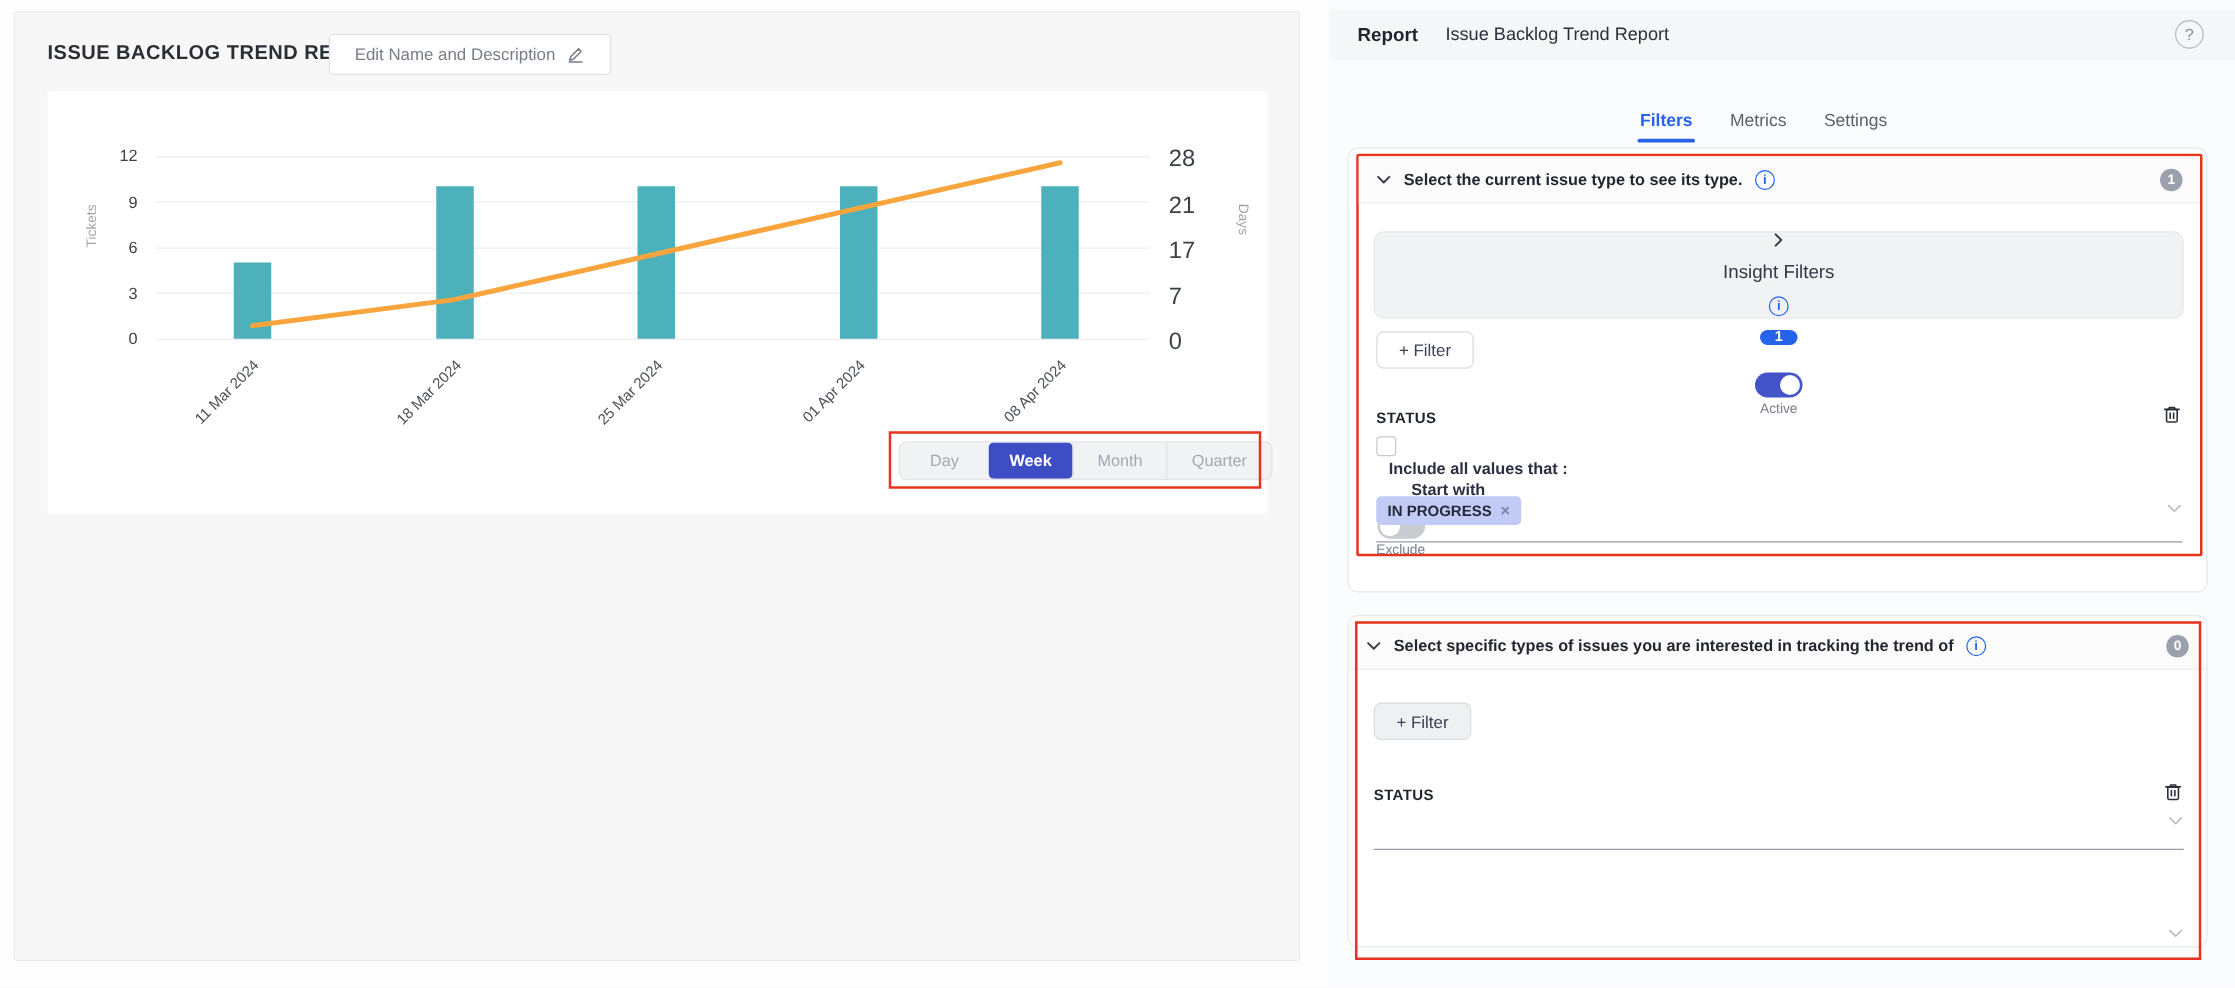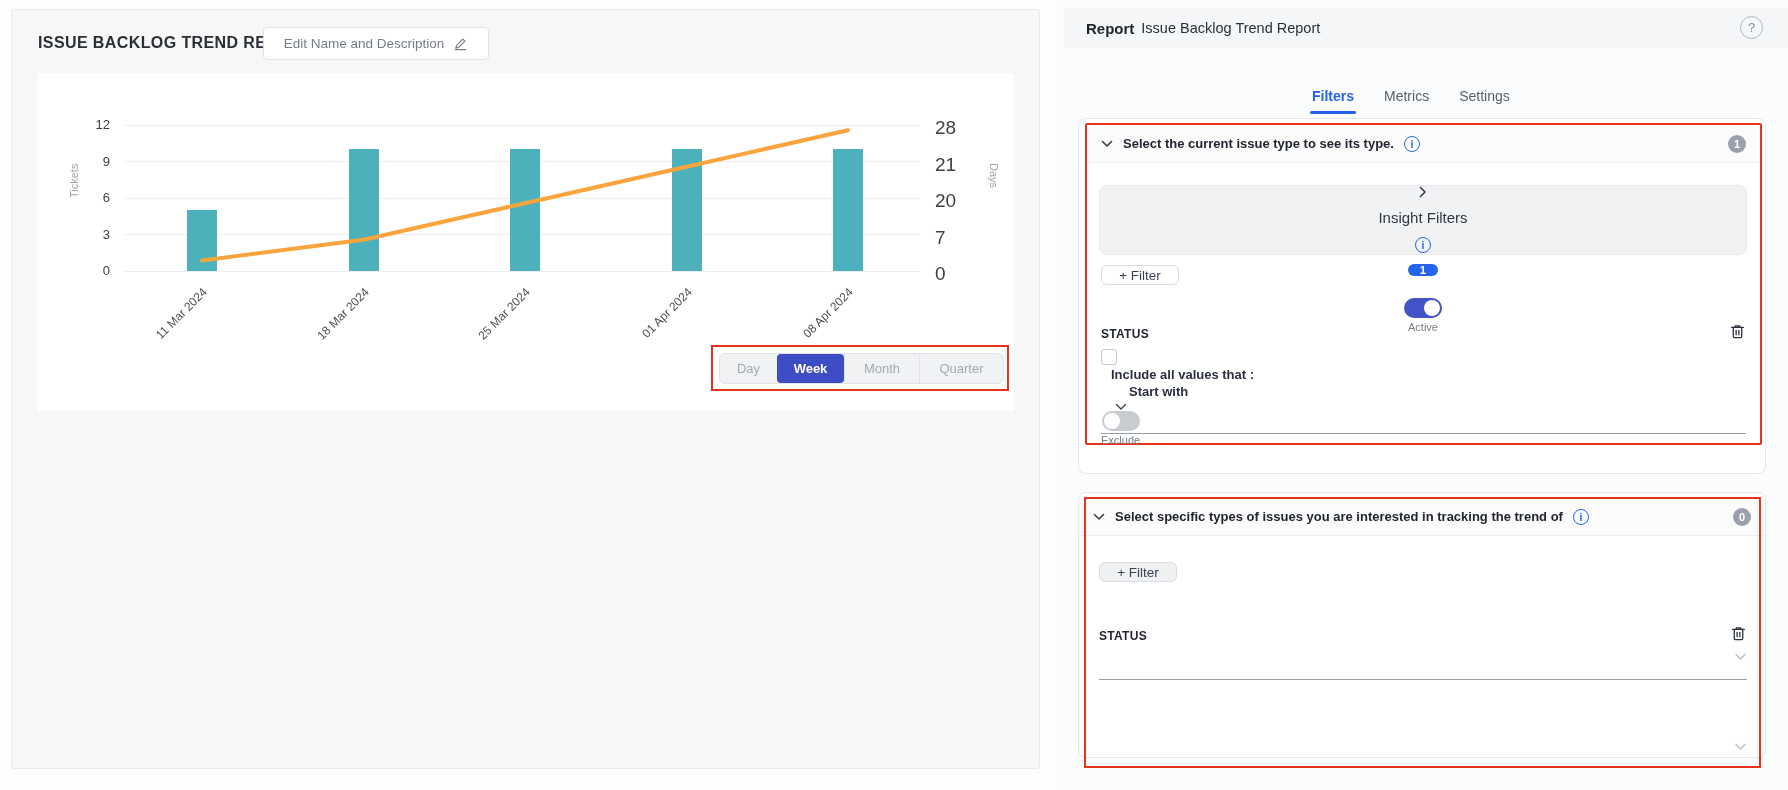--- a/index.html
+++ b/index.html
@@ -24,28 +24,28 @@
             transform:rotate(-45deg); transform-origin:100% 0; white-space:nowrap; }
   .axis-title { position:absolute; font-size:11px; color:#A0A5AC; white-space:nowrap; }
   .axis-title.left  { left:30px; top:125px; transform:rotate(-90deg); transform-origin:0 0; }
   .axis-title.right { left:962px; top:90px;  transform:rotate(90deg);  transform-origin:0 0; }
 
   
   .seg-group { left:681px; top:280px; height:31px; display:flex; background:#F1F2F4; border:1px solid #E1E3E7; border-radius:6px; overflow:hidden; }
   .seg { display:flex; align-items:center; justify-content:center; font-size:13px; color:#A3A9B3; cursor:pointer; border-left:1px solid #E1E3E7; }
   .seg:first-child { border-left:none; }
   .seg.active { background:#3D4DC4; color:#FFFFFF; font-weight:600; border-radius:4px; border-left:none; }
-  .seg.w1{width:57px}.seg.w2{width:67px}.seg.w3{width:75px}.seg.w4{width:84px}
+  .seg.w1{width:71px}.seg.w2{width:67px}.seg.w3{width:75px}.seg.w4{width:84px}
 
   .red-box { border:2px solid #E8331C; background:transparent; pointer-events:none; z-index:6; }
 
   
   .panel-right-bg { left:1062px; top:0; width:726px; height:790px; background:#FBFCFD; }
   .rp-header { left:1064px; top:8px; width:724px; height:40px; background:#F5F6F8; display:flex; align-items:center; padding-left:22px; }
-  .rp-header .lbl { font-size:15px; font-weight:700; color:#1F242C; margin-right:7px; }
+  .rp-header .lbl { font-size:15px; font-weight:700; color:#1F242C; margin-right:22px; }
   .rp-header .ttl { font-size:14.5px; color:#2A2F38; }
   .icon-help { left:1740px; top:16px; width:23px; height:23px; border:1.5px solid #B3B9C2; border-radius:50%;
                display:flex; align-items:center; justify-content:center; font-size:13px; color:#8A919C; cursor:pointer; }
 
   .tabs { left:1312px; top:68px; display:flex; gap:30px;margin-top:20px; }
   .tab { font-size:14px; color:#5A616C; padding-bottom:10px; cursor:pointer; position:relative; }
   .tab.active { color:#2563EB; font-weight:700; }
   .tab.active::after { content:""; position:absolute; left:-2px; right:-2px; bottom:0; height:3px; background:#2563EB; border-radius:2px; }
 
   .sec-card { background:#FFFFFF; border:1px solid #E6E8EB; border-radius:8px; }
@@ -66,21 +66,21 @@
   .insight-card { position:absolute; left:12px; top:60px; width:648px; height:70px; background:#F1F2F4; border:1px solid #E7E8EB; border-radius:8px;
                   display:flex; align-items:center; padding:0 18px; gap:11px;flex-direction:column; }
   .insight-label { font-size:15px; color:#323845; }
   .toggle { width:38px; height:20px; border-radius:10px; position:relative; cursor:pointer; }
   .toggle.on  { background:#4353C8; }
   .toggle.off { background:#C8CBD0; }
   .toggle .knob { position:absolute; top:2px; width:16px; height:16px; border-radius:50%; background:#fff; }
   .toggle.on .knob { right:2px; } .toggle.off .knob { left:2px; }
   .toggle-label { font-size:11px; color:#767D87; text-align:center; margin-top:3px; }
 
-  .btn-filter { position:absolute; width:78px; height:20px; border:1px solid #D9DCE1; border-radius:6px; background:#fff;
+  .btn-filter { position:absolute; width:78px; height:30px; border:1px solid #D9DCE1; border-radius:6px; background:#fff;
                 display:flex; align-items:center; justify-content:center; font-size:13.5px; color:#3A4254; cursor:pointer; }
   .btn-filter.gray { background:#EFF0F2; }
 
   .row { position:absolute; display:flex; align-items:center; }
   .field-label { font-size:12px; font-weight:700; letter-spacing:.3px; color:#22262D; }
   .trash { cursor:pointer; }
   .chk { width:16px; height:16px; border:1.5px solid #C6CAD1; border-radius:3px; background:#fff; cursor:pointer; flex:none; }
   .inc-text { font-size:13px; font-weight:600; color:#2A3040; }
   .op-text { font-size:13px; font-weight:600; color:#2A3040; cursor:pointer; }
   .chip { display:inline-flex; align-items:center; gap:7px; background:#C2CBF5; border-radius:4px; padding:4px 9px;
@@ -116,21 +116,21 @@
       <div class="gridline" style="top: 161px;"></div>
       <div class="tick-l" style="top: 153.5px;">3</div>
       <div class="gridline" style="top: 124.5px;"></div>
       <div class="tick-l" style="top: 117px;">6</div>
       <div class="gridline" style="top: 88px;"></div>
       <div class="tick-l" style="top: 80.5px;">9</div>
       <div class="gridline" style="top: 51.5px;"></div>
       <div class="tick-l" style="top: 44px;">12</div>
       <div class="tick-r" style="top: 190px;">0</div>
       <div class="tick-r" style="top: 153.5px;">7</div>
-      <div class="tick-r" style="top: 117px;">20</div>
+      <div class="tick-r" style="top: 117px;">17</div>
       <div class="tick-r" style="top: 80.5px;">21</div>
       <div class="tick-r" style="top: 44px;">28</div>
       <div class="bar" style="left: 149px; top: 137.167px; height: 60.8333px; background: rgb(77, 177, 188);"></div>
       <div class="bar" style="left: 310.5px; top: 76.3333px; height: 121.667px; background: rgb(77, 177, 188);"></div>
       <div class="bar" style="left: 472px; top: 76.3333px; height: 121.667px; background: rgb(77, 177, 188);"></div>
       <div class="bar" style="left: 633.5px; top: 76.3333px; height: 121.667px; background: rgb(77, 177, 188);"></div>
       <div class="bar" style="left: 795px; top: 76.3333px; height: 121.667px; background: rgb(77, 177, 188);"></div>
       <svg width="976" height="338" style="position: absolute; left: 0px; top: 0px;">
         <polyline points="164,187.57142857142858 325.5,166.71428571428572 487,130.21428571428572 648.5,93.71428571428571 810,57.21428571428572" fill="none" stroke="#F9A43C" stroke-width="4" stroke-linecap="round" stroke-linejoin="round"></polyline>
       </svg>
@@ -225,20 +225,31 @@
       </span>
       <span class="spacer"></span>
       <span style="display:flex; flex-direction:column; align-items:center;">
         <span class="toggle off">
             <span class="knob"></span>
           </span>
         <span class="toggle-label">Exclude</span>
       </span>
     </div>
 
+    <div class="row" style="left:14px; top:272px; width:645px; justify-content:space-between; align-items:flex-start;">
+      <span class="chip">
+        <span>IN PROGRESS</span>
+        <span class="x">×</span>
+      </span>
+      <span class="chev" style="margin-top:6px;">
+        <svg class="stroke" width="13" height="8" viewBox="0 0 12 8" stroke="#B9BEC6" stroke-width="1.4">
+            <path d="M1.5 1.5 L6 6 L10.5 1.5"></path>
+          </svg>
+      </span>
+    </div>
     <div class="underline" style="left:14px; top:308px; width:645px;"></div>
   </div>
 </div>
 
 <div class="abs sec-card two">
   <div class="sec-header" style="margin-top:5px;">
     <span class="chev">
       <svg class="stroke" width="12" height="8" viewBox="0 0 12 8" stroke="#3A4048" stroke-width="1.6">
           <path d="M1.5 1.5 L6 6 L10.5 1.5"></path>
         </svg>

